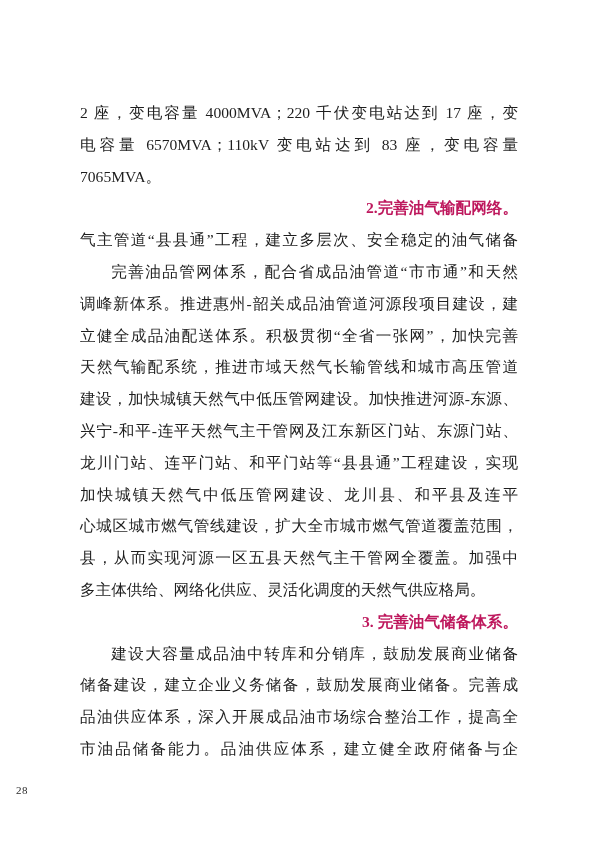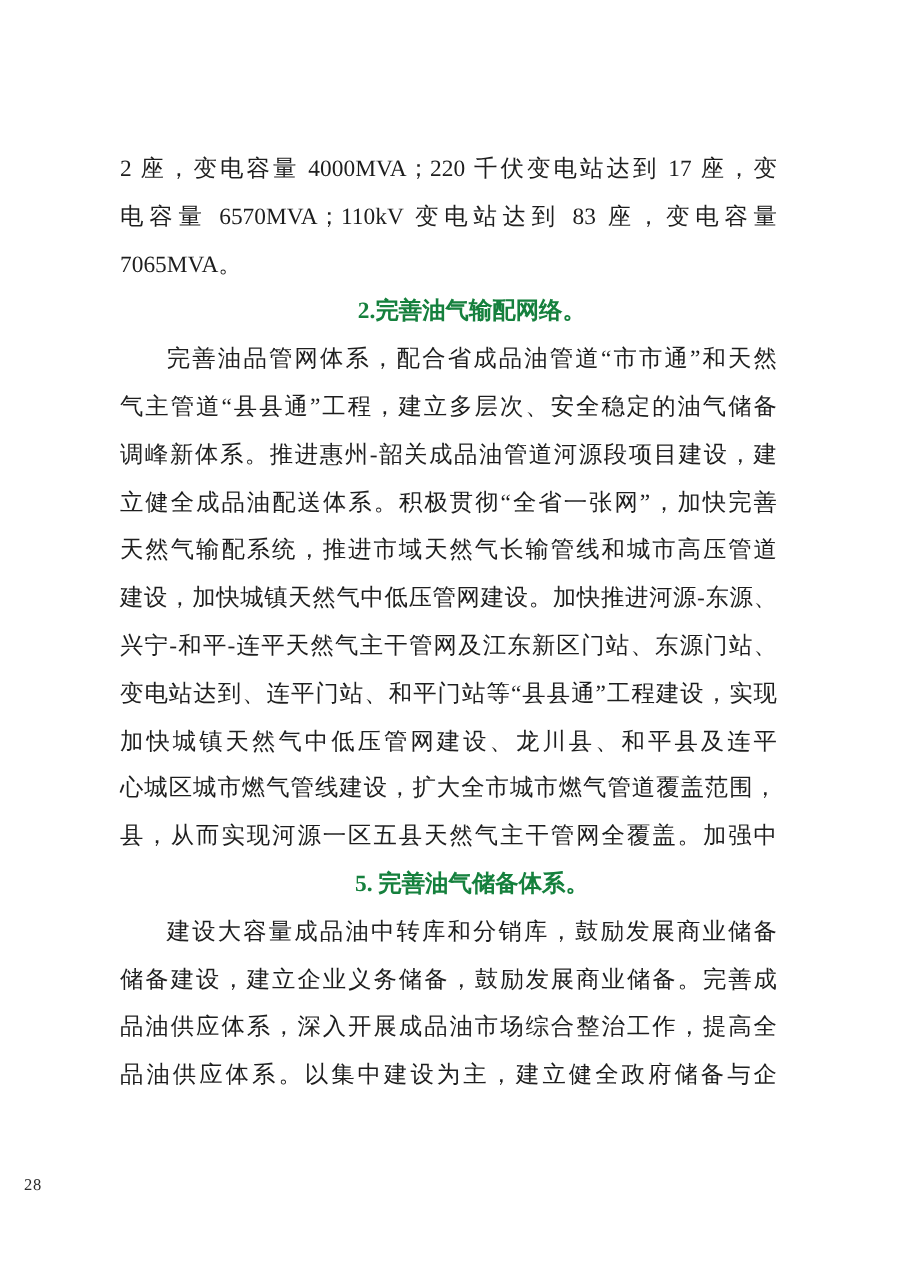--- a/index.html
+++ b/index.html
@@ -31,22 +31,22 @@
     overflow: visible;
   }
   .fill {
     text-align-last: justify;
   }
   .indent {
     text-indent: 31.2px;
   }
   .heading {
     font-weight: 700;
-    color: #15803d;
-    text-align: center;
+    color: #be185d;
+    text-align: right;
     text-align-last: auto;
     text-indent: 31.2px;
   }
   .page-num {
     position: absolute;
     top: 784px;
     left: 16px;
     width: 100%;
     text-align: left;
     font-size: 11px;
@@ -62,37 +62,38 @@
 
   <div>
     <div class="line fill">2 座，变电容量 4000MVA；220 千伏变电站达到 17 座，变</div>
     <div class="line fill">电容量 6570MVA；110kV 变电站达到 83 座，变电容量</div>
     <div class="line">7065MVA。</div>
   </div>
 
   <div class="line heading">2.完善油气输配网络。</div>
 
   <div>
+    <div class="line fill">气主管道“县县通”工程，建立多层次、安全稳定的油气储备</div>
     <div class="line fill indent">完善油品管网体系，配合省成品油管道“市市通”和天然</div>
-    <div class="line fill">气主管道“县县通”工程，建立多层次、安全稳定的油气储备</div>
     <div class="line fill">调峰新体系。推进惠州-韶关成品油管道河源段项目建设，建</div>
     <div class="line fill">立健全成品油配送体系。积极贯彻“全省一张网”，加快完善</div>
     <div class="line fill">天然气输配系统，推进市域天然气长输管线和城市高压管道</div>
     <div class="line fill">建设，加快城镇天然气中低压管网建设。加快推进河源-东源、</div>
     <div class="line fill">兴宁-和平-连平天然气主干管网及江东新区门站、东源门站、</div>
-    <div class="line fill">变电站达到、连平门站、和平门站等“县县通”工程建设，实现</div>
+    <div class="line fill">龙川门站、连平门站、和平门站等“县县通”工程建设，实现</div>
     <div class="line fill">加快城镇天然气中低压管网建设、龙川县、和平县及连平</div>
     <div class="line fill">心城区城市燃气管线建设，扩大全市城市燃气管道覆盖范围，</div>
     <div class="line fill">县，从而实现河源一区五县天然气主干管网全覆盖。加强中</div>
+    <div class="line">多主体供给、网络化供应、灵活化调度的天然气供应格局。</div>
   </div>
 
-  <div class="line heading">5. 完善油气储备体系。</div>
+  <div class="line heading">3. 完善油气储备体系。</div>
 
   <div>
     <div class="line fill indent">建设大容量成品油中转库和分销库，鼓励发展商业储备</div>
     <div class="line fill">储备建设，建立企业义务储备，鼓励发展商业储备。完善成</div>
     <div class="line fill">品油供应体系，深入开展成品油市场综合整治工作，提高全</div>
-    <div class="line fill">品油供应体系。以集中建设为主，建立健全政府储备与企</div>
+    <div class="line fill">市油品储备能力。品油供应体系，建立健全政府储备与企</div>
   </div>
 
 </div>
 
 <div class="page-num">28</div>
 
 </body></html>

